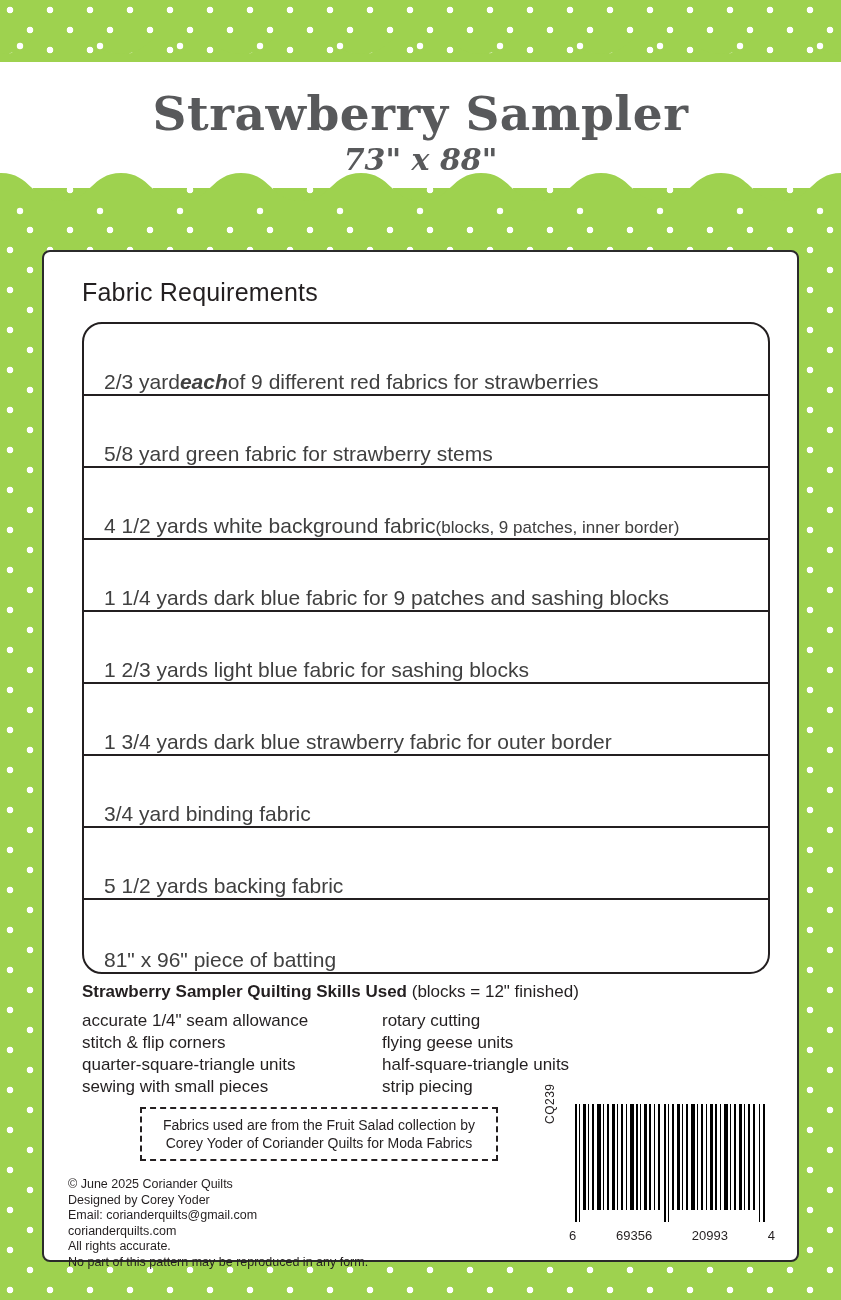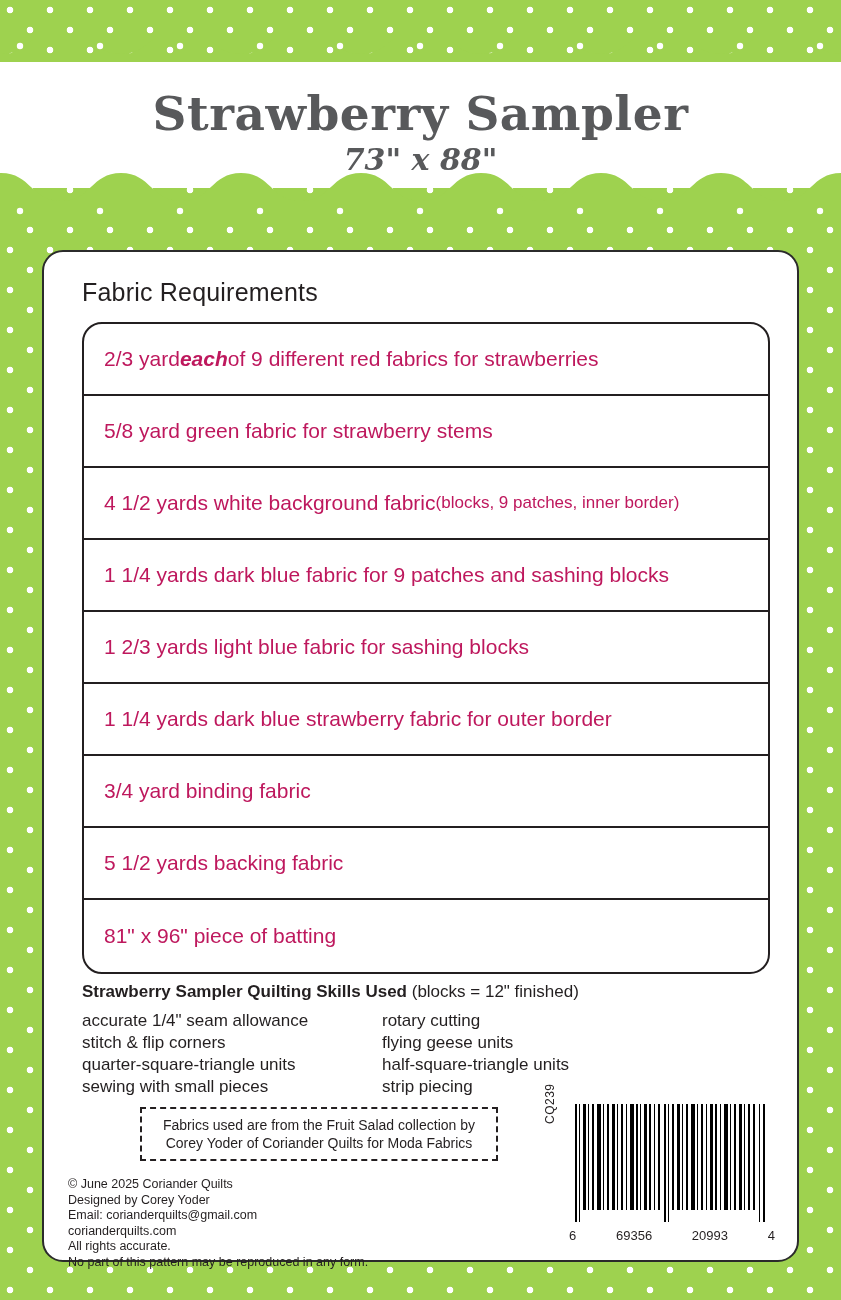--- a/index.html
+++ b/index.html
@@ -96,21 +96,21 @@
 
   
   .card {
     position: absolute;
     left: 42px;
     top: 250px;
     width: 757px;
     height: 1012px;
     background: #ffffff;
     border: 2px solid #2b2b2b;
-    border-radius: 21px;
+    border-radius: 8px;
     box-sizing: border-box;
   }
 
   .card-heading {
     position: absolute;
     left: 38px;
     top: 26px;
     font-size: 25px;
     color: #231f20;
     letter-spacing: 0.2px;
@@ -124,26 +124,26 @@
     width: 688px;
     border: 2px solid #231f20;
     border-radius: 20px;
     box-sizing: border-box;
     overflow: hidden;
     background: #ffffff;
   }
   .req-row {
     height: 72px;
     display: flex;
-    align-items: center;
-    padding: 16px 20px;
+    align-items: flex-end;
+    padding: 0 20px;
     border-bottom: 2px solid #231f20;
     box-sizing: border-box;
     font-size: 21px;
-    color: #be185d;
+    color: #404040;
   }
   .req-row:last-child {
     border-bottom: none;
   }
   .req-row .em {
     font-style: italic;
     font-weight: bold;
   }
   .req-row .small {
     font-size: 17px;
@@ -323,21 +323,21 @@
         <span>4 1/2  yards white background fabric </span>
           <span class="small">(blocks, 9 patches, inner border)</span>
       </div>
       <div class="req-row">
         <span>1 1/4 yards dark blue fabric for 9 patches and sashing blocks</span>
       </div>
       <div class="req-row">
         <span>1 2/3 yards light blue fabric for sashing blocks</span>
       </div>
       <div class="req-row">
-        <span>1 1/4 yards dark blue strawberry fabric for outer border</span>
+        <span>1 3/4 yards dark blue strawberry fabric for outer border</span>
       </div>
       <div class="req-row">
         <span>3/4 yard binding fabric</span>
       </div>
       <div class="req-row">
         <span>5 1/2 yards backing fabric</span>
       </div>
       <div class="req-row">
         <span>81" x 96" piece of batting</span>
       </div>

